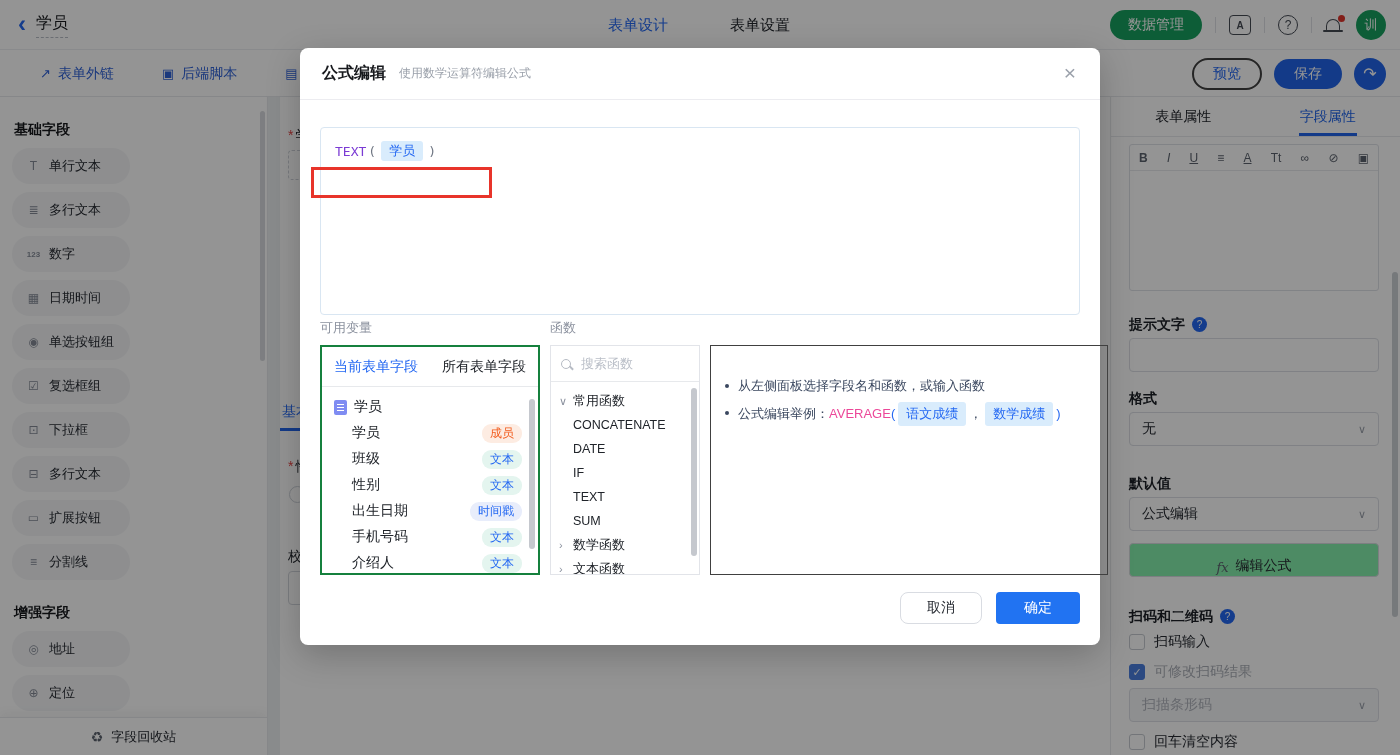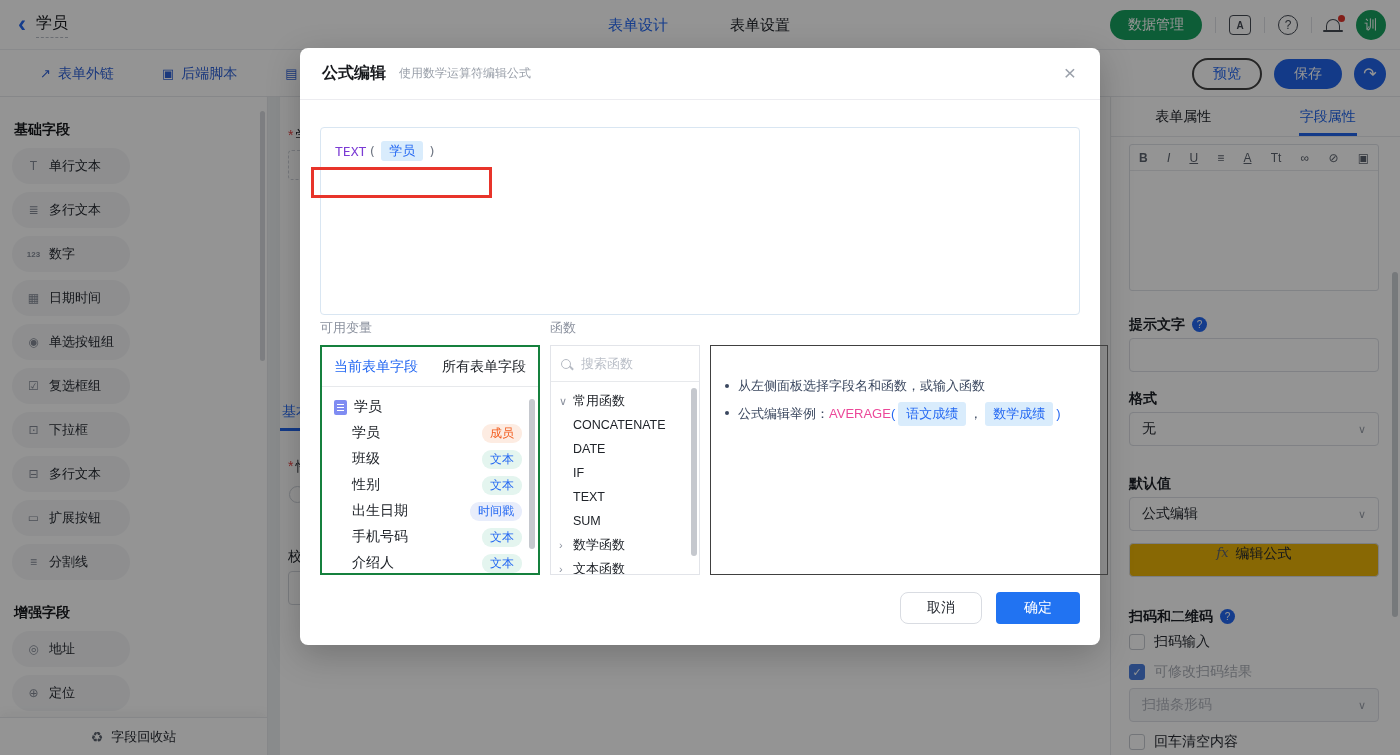--- a/index.html
+++ b/index.html
@@ -85,21 +85,21 @@
   .q-badge { display:inline-flex; width:15px; height:15px; border-radius:50%; background:#2468f2; color:#fff;
     font-size:10px; align-items:center; justify-content:center; margin-left:7px; vertical-align:1px; font-weight:normal; }
   .rp-input { position:absolute; left:18px; width:250px; height:34px; border:1px solid #dcdfe5; border-radius:4px;
     background:#fff; font-size:14px; padding:0 12px; outline:none; }
   .rp-select { position:absolute; left:18px; width:250px; height:34px; border:1px solid #dcdfe5; border-radius:4px;
     background:#fff; display:flex; align-items:center; justify-content:space-between; padding:0 12px;
     font-size:14px; color:#262a31; cursor:pointer; }
   .rp-select.disabled { background:#f5f6f8; color:#b0b4bc; cursor:default;gap:13px; }
   .chev { color:#9aa0ab; font-size:11px; }
   .fx-btn { position:absolute; left:18px; width:250px; height:34px; border:1px solid #d8dbe1; border-radius:4px;
-    background:#eab308; display:flex; align-items:flex-start; justify-content:center; gap:7px; font-size:14px; color:#262a31; cursor:pointer; }
+    background:#86efac; display:flex; align-items:flex-end; justify-content:center; gap:7px; font-size:14px; color:#262a31; cursor:pointer; }
   .fx-i { font-style:italic; font-family:"DejaVu Serif",serif; color:#5c636e; font-size:13px; }
   .cb-row { position:absolute; left:18px; display:flex; align-items:center; gap:9px; font-size:14px; color:#262a31; cursor:pointer; }
   .cb { width:16px; height:16px; border:1px solid #c6cad1; border-radius:3px; background:#fff; flex:none;
     display:flex; align-items:center; justify-content:center; }
   .cb.checked { background:#4a7ede; border-color:#4a7ede; color:#fff; font-size:11px; }
   .cb-row.disabled { color:#abafb7; }
   .rp-scroll { position:absolute; right:2px; top:175px; width:6px; height:345px; background:#ccd0d5; border-radius:3px; }
   
   .overlay { position:absolute; inset:0; background:rgba(0,0,0,.42); z-index:20; }
   .modal { position:absolute; left:300px; top:48px; width:800px; height:597px; background:#fff;

